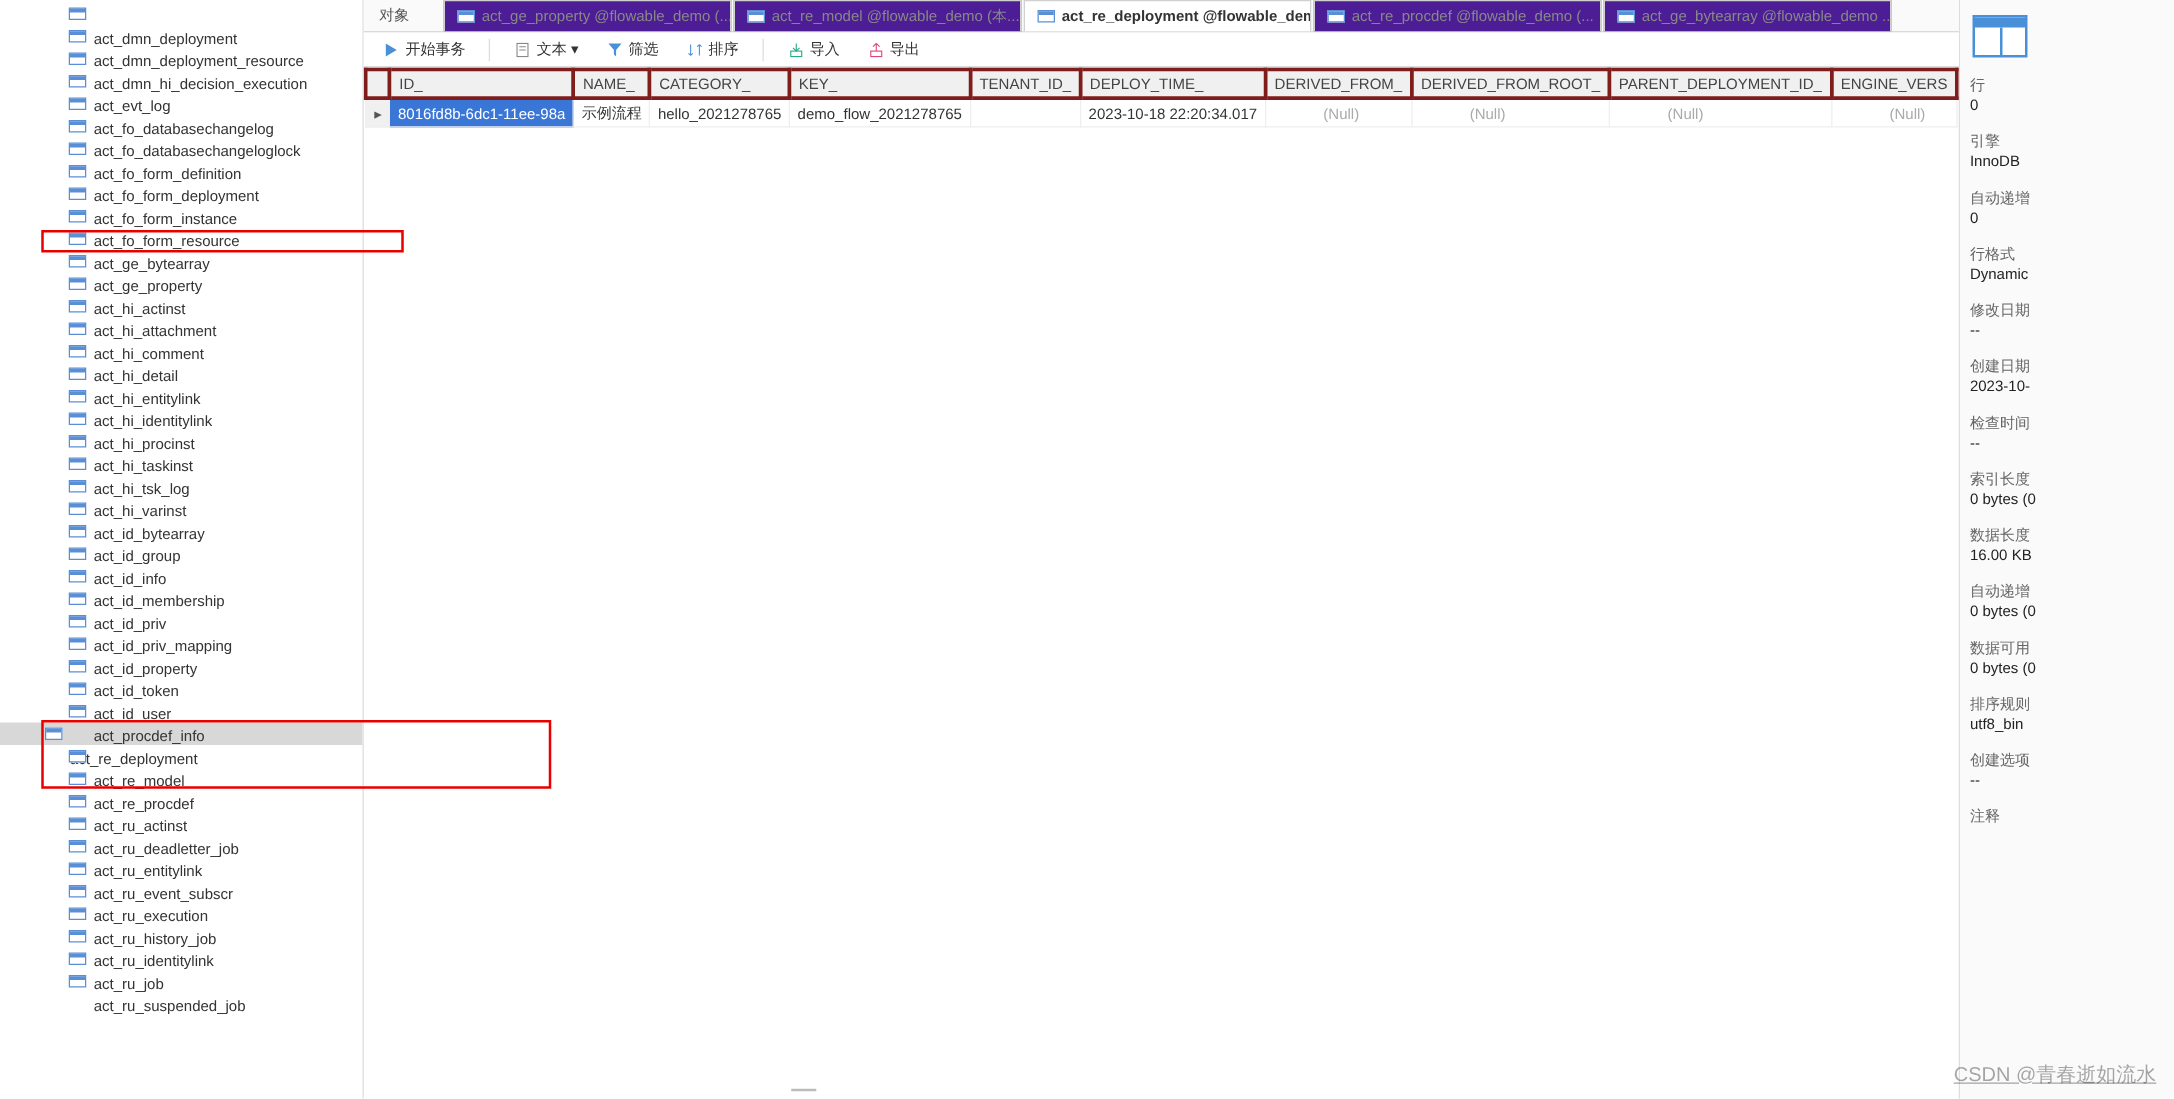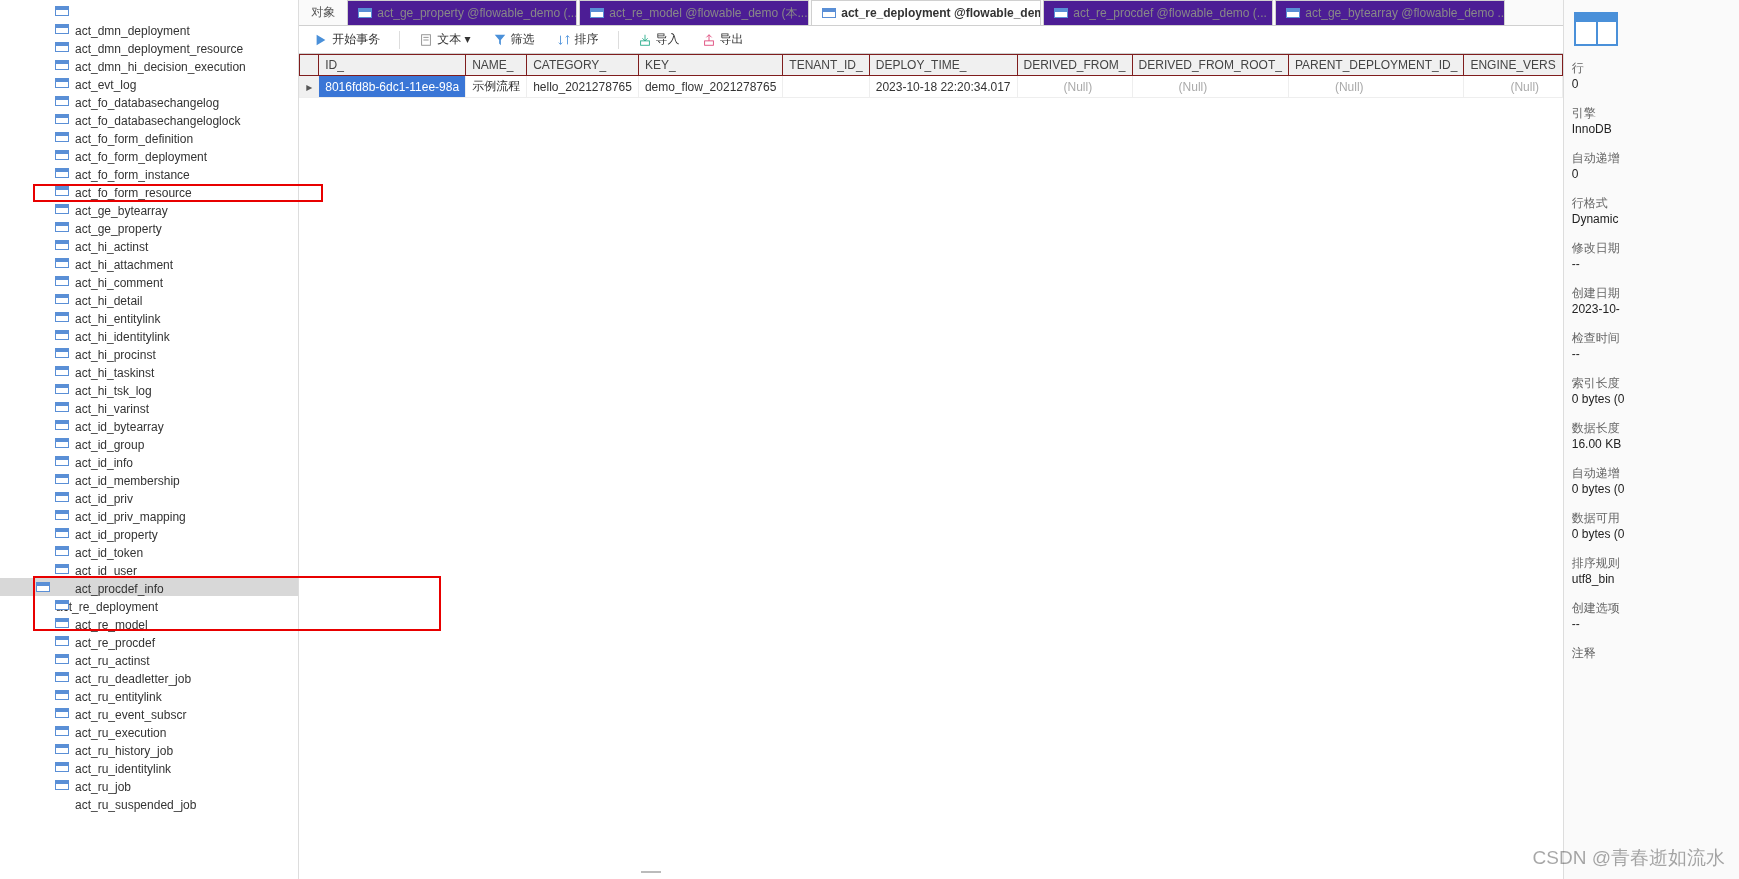--- a/index.html
+++ b/index.html
@@ -7,45 +7,45 @@
 .sidebar { width:325px; height:100%; border-right:1px solid #ddd; background:#fff; overflow:hidden; }
 .tree { padding-top:2px; }
 .tree-item { display:flex; align-items:center; height:18px; padding-left:55px; cursor:default; white-space:nowrap; }
 .tree-item.selected { background:#d8d8d8;padding-left:36px; }
 .tree-item .icon-table { width:14px; height:10px; margin-right:6px; background:#fff; border:1px solid #5a8fd6; position:relative; }
 .tree-item .icon-table::before { content:""; position:absolute; top:0; left:0; right:0; height:3px; background:#5a8fd6; }
 .tree-item span.label { color:#333;margin-top:40px; }
 .redbox1 { position:absolute; border:2px solid #e80000; top:184px; left:33px; width:290px; height:18px; pointer-events:none; }
 .redbox2 { position:absolute; border:2px solid #e80000; top:576px; left:33px; width:408px; height:55px; pointer-events:none; }
 .main { flex:1; display:flex; flex-direction:column; position:relative; }
-.tabbar { display:flex; align-items:center; height:26px; border-bottom:1px solid #d0d0d0; background:#fafafa; padding-left:8px; gap:0; }
+.tabbar { display:flex; align-items:center; height:26px; border-bottom:1px solid #d0d0d0; background:#fafafa; padding-left:8px; gap:16px; }
 .tabbar .obj-label { padding:0 12px 0 4px; color:#555; }
 .tab { display:flex; align-items:center; height:25px; padding:0 10px; border:1px solid #d0d0d0; border-bottom:none; margin-right:2px; background:#4c1d95; color:#888; max-width:230px; overflow:hidden; white-space:nowrap; text-overflow:ellipsis; cursor:pointer; }
 .tab.active { background:#fff; color:#333; font-weight:bold; }
 .tab .icon-table { width:14px; height:10px; margin-right:5px; background:#fff; border:1px solid #5a8fd6; position:relative; flex-shrink:0; }
 .tab .icon-table::before { content:""; position:absolute; top:0; left:0; right:0; height:3px; background:#5a8fd6; }
 .toolbar { display:flex; align-items:center; height:28px; border-bottom:1px solid #d0d0d0; padding-left:8px; gap:8px; background:#fff;text-align:right; }
 .toolbar .sep { width:1px; height:18px; background:#ddd; margin:0 4px; }
 .tbtn { display:flex; align-items:center; gap:4px; padding:2px 6px; cursor:pointer; color:#333; border:1px solid transparent; }
 .tbtn svg { width:14px; height:14px; }
 .gridwrap { flex:1; overflow:auto; position:relative; }
 table.grid { border-collapse:collapse; width:100%; }
-table.grid th { background:#f0f0f0; border:1px solid #7f1d1d; font-weight:normal; text-align:left; padding:3px 6px; height:20px; white-space:nowrap; color:#444; }
+table.grid th { background:#f0f0f0; border:3px solid #7f1d1d; font-weight:normal; text-align:left; padding:3px 6px; height:20px; white-space:nowrap; color:#444; }
 table.grid td { border:1px solid #eee; padding:2px 6px; height:20px; white-space:nowrap; }
 table.grid td.null { color:#aaa; font-style:normal;padding-left:46px; }
 table.grid td.sel { background:#3a76d6; color:#ffffff; }
 table.grid td.rowhandle { width:10px; background:#f0f0f0; text-align:center; color:#555; }
 .rightpanel { width:190px; border-left:1px solid #ddd; background:#fafafa; padding:6px 8px; overflow:hidden; }
 .rightpanel .bigicon { width:44px; height:34px; margin:6px 0 14px 2px; background:#fff; border:2px solid #4a90d9; position:relative; }
 .rightpanel .bigicon::before { content:""; position:absolute; top:0; left:0; right:0; height:8px; background:#4a90d9; }
 .rightpanel .bigicon::after { content:""; position:absolute; top:8px; bottom:0; left:50%; width:2px; background:#4a90d9; }
 .rp-group { margin-bottom:14px; }
 .rp-label { color:#666; font-size:12px; }
 .rp-value { color:#222; }
-.watermark { position:absolute; right:14px; bottom:8px; font-size:19px; color:rgba(0,0,0,0.35); pointer-events:none; }
+.watermark { position:absolute; right:14px; bottom:8px; font-size:16px; color:rgba(0,0,0,0.35); pointer-events:none;text-decoration:underline; }
 .minisplit { position:absolute; left:342px; bottom:0; width:20px; height:8px; border-top:2px solid #bbb; }
 </style>
 </head>
 <body>
 
 <div class="sidebar">
   <div class="tree" id="tree">
       <div class="tree-item">
         <span class="icon-table"></span>
         <span class="label">act_dmn_deployment</span>

